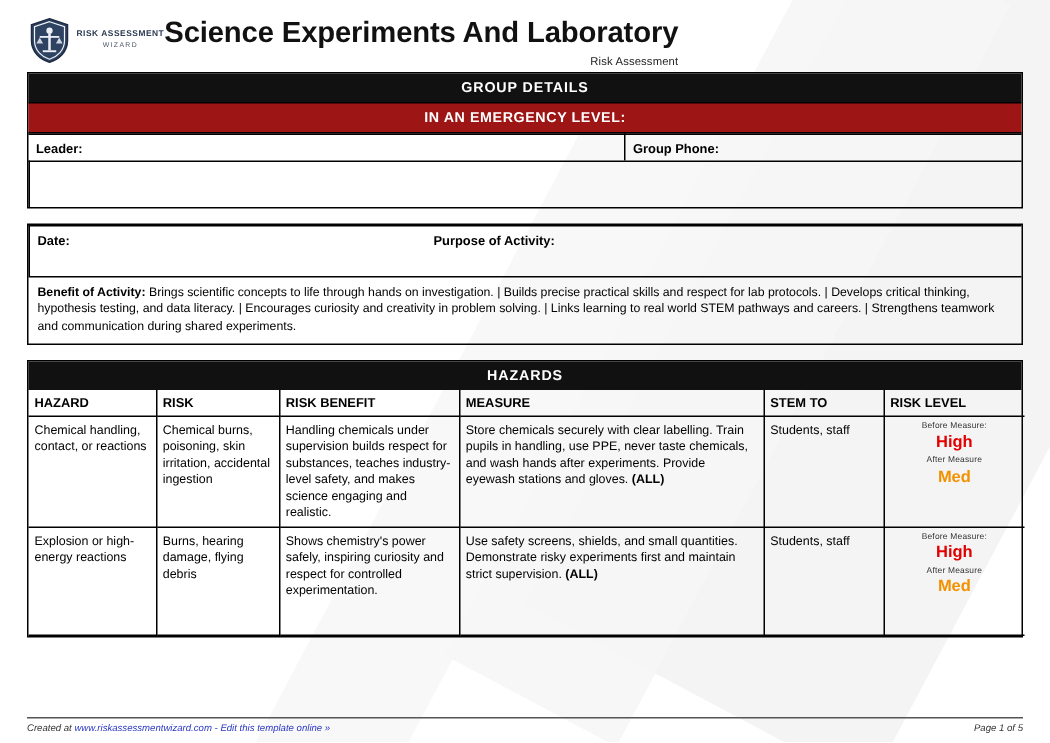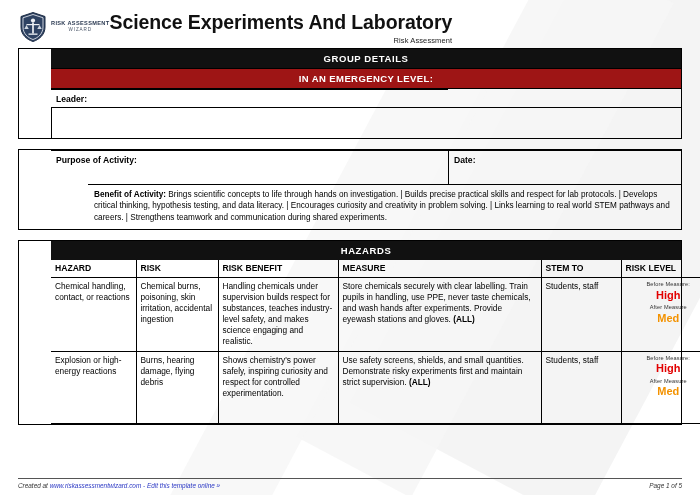--- a/index.html
+++ b/index.html
@@ -56,21 +56,20 @@
     letter-spacing: -0.1px; line-height: 1.1;
   }
   .doc-subtitle {
     font-size: 7.5px; color: #222; margin-top: 3px; letter-spacing: .1px;
   }
 
   
   .band {
     margin: 0 18px;
     border: 1px solid #000;
-    padding-left: 32px;
   }
   .bar-black {
     background: #111; color: #fff;
     text-align: center; font-weight: bold;
     font-size: 9.5px; letter-spacing: .6px;
     padding: 4px 0 4px;
   }
   .bar-red {
     background: #9e1515; color: #fff;
     text-align: center; font-weight: bold;
@@ -97,21 +96,20 @@
 
   
   .ad-purpose { flex: 0 0 397px; height: 34px; }
   .ad-date    { flex: 1 1 auto;  height: 34px; }
   .benefit {
     border-top: 1px solid #000;
     padding: 4px 6px 6px;
     font-size: 8.2px;
     line-height: 1.38;
     color: #000;
-    margin-left: 37px;
   }
   .benefit b { font-weight: bold; }
 
   
   .haz-table { width: 100%; border-collapse: collapse; table-layout: fixed; }
   .haz-table th, .haz-table td {
     border: 1px solid #000;
     vertical-align: top;
     padding: 3px 4px 4px;
     font-size: 8.3px;
@@ -185,32 +183,33 @@
         <div class="doc-title">Science Experiments And Laboratory</div>
         <div class="doc-subtitle">Risk Assessment</div>
       </div>
     </div>
 
     <div class="band">
       <div class="bar-black">GROUP DETAILS</div>
       <div class="bar-red">IN AN EMERGENCY LEVEL:</div>
       <div class="row">
         <div class="cellbox gd-leader">Leader:</div>
+        <div class="cellbox gd-phone vdiv">Group Phone:</div>
       </div>
       <div class="row">
         <div class="cellbox gd-partx vdiv"></div>
       </div>
     </div>
 
     <div class="sp"></div>
 
     <div class="band">
       <div class="row">
+        <div class="cellbox ad-date vdiv">Date:</div>
         <div class="cellbox ad-purpose">Purpose of Activity:</div>
-        <div class="cellbox ad-date vdiv">Date:</div>
       </div>
       <div class="benefit">
         <b>Benefit of Activity:</b>
         <span>Brings scientific concepts to life through hands on investigation. | Builds precise practical skills and respect for lab protocols. | Develops critical thinking, hypothesis testing, and data literacy. | Encourages curiosity and creativity in problem solving. | Links learning to real world STEM pathways and careers. | Strengthens teamwork and communication during shared experiments.</span>
       </div>
     </div>
 
     <div class="sp"></div>
 
     <div class="band">

